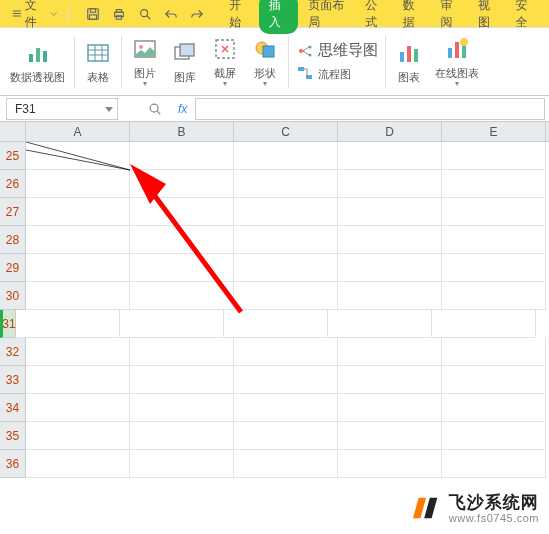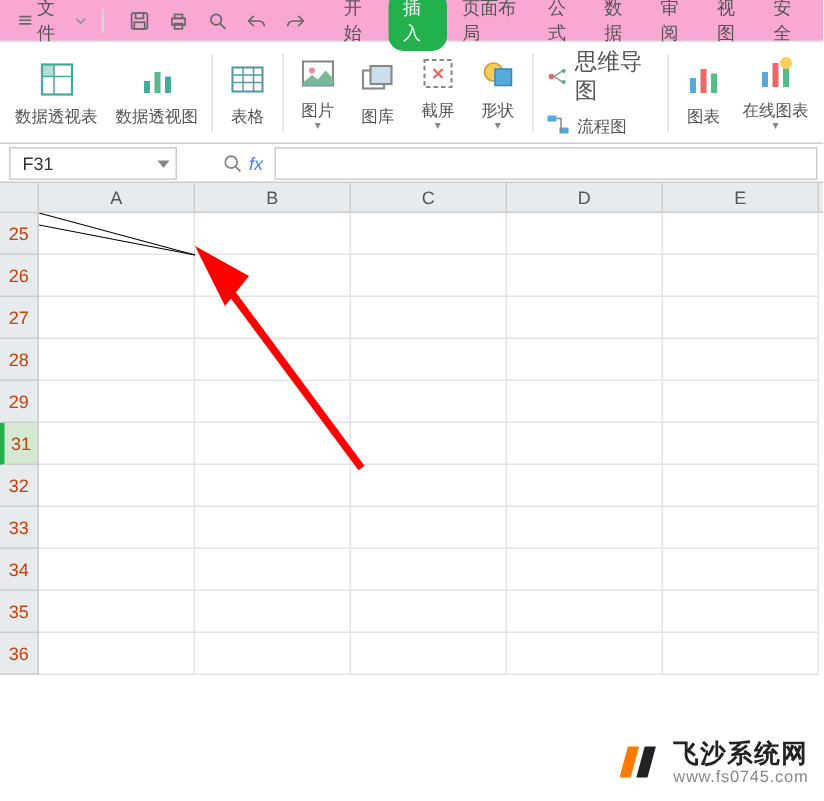--- a/index.html
+++ b/index.html
@@ -1,18 +1,18 @@
 <!DOCTYPE html>
 <html><head>
 <meta charset="utf-8">
 <style>
 * { margin: 0; padding: 0; box-sizing: border-box; font-family: "Microsoft YaHei", Arial, sans-serif; }
 body { width: 549px; height: 534px; background: #fff; overflow: hidden; position: relative; }
 
-.menubar { height: 28px; background: #f9a8d4; border-bottom: 1px solid #e0e0e0; display: flex; align-items: center; padding: 0 6px; font-size: 12px; color: #555; }
+.menubar { height: 28px; background: #fde047; border-bottom: 1px solid #e0e0e0; display: flex; align-items: center; padding: 0 6px; font-size: 12px; color: #555; }
 .menu-btn { display: flex; align-items: center; gap: 3px; padding: 2px 6px; cursor: pointer; }
 .menu-btn svg { width: 11px; height: 11px; }
 .icon-row { display: flex; align-items: center; gap: 2px; margin-left: 8px; }
 .icon-btn { width: 24px; height: 24px; display: flex; align-items: center; justify-content: center; cursor: pointer; border-radius: 3px; }
 .icon-btn svg { width: 14px; height: 14px; stroke: #666; fill: none; stroke-width: 1.3; }
 .sep { width: 1px; height: 16px; background: #ddd; margin: 0 4px; }
 .tabs { display: flex; align-items: center; gap: 2px; margin-left: 12px; }
 .tab { padding: 4px 8px; font-size: 12px; color: #555; cursor: pointer; border-radius: 3px; }
 .tab.active { background: #22b14c; color: #fff; padding: 3px 10px; border-radius: 10px; }
 
@@ -20,32 +20,32 @@
 .ribbon-group { display: flex; flex-direction: column; align-items: center; justify-content: center; padding: 2px 6px; cursor: pointer; height: 60px; }
 .ribbon-group .icon-box { width: 28px; height: 28px; display: flex; align-items: center; justify-content: center; }
 .ribbon-group .icon-box svg { width: 26px; height: 26px; }
 .ribbon-group .label { font-size: 11px; color: #555; margin-top: 3px; white-space: nowrap; }
 .ribbon-group .chev { font-size: 8px; color: #888; margin-top: -2px; }
 .ribbon-sep { width: 1px; height: 52px; background: #e0e0e0; margin: 0 3px; }
 
 .formula-bar { height: 26px; background: #fff; border-bottom: 1px solid #ccc; display: flex; align-items: center; font-size: 12px; }
 .name-box { width: 112px; height: 22px; border: 1px solid #ccc; margin-left: 6px; display: flex; align-items: center; padding: 0 8px; color: #333; position: relative; }
 .name-box::after { content: ""; position: absolute; right: 4px; top: 8px; border-left: 4px solid transparent; border-right: 4px solid transparent; border-top: 5px solid #888; }
-.fx { margin-left: 30px; display: flex; align-items: center; gap: 4px; color: #3b82f6; }
+.fx { margin-left: 30px; display: flex; align-items: center; gap: 16px; color: #3b82f6; }
 .fx svg { width: 14px; height: 14px; stroke: #888; fill: none; stroke-width: 1.4; }
 .formula-input { flex: 1; height: 22px; border: 1px solid #ccc; margin: 0 4px 0 8px; padding: 0 4px; }
 
 .grid { position: relative; width: 549px; height: 412px; overflow: hidden; }
 .col-headers { display: flex; height: 20px; background: #e8ebee; border-bottom: 1px solid #ccc; }
 .corner { width: 26px; border-right: 1px solid #ccc; background: #e8ebee; }
 .col-h { flex: 0 0 104px; border-right: 1px solid #ccc; display: flex; align-items: center; justify-content: center; font-size: 12px; color: #555; }
 .rows { }
 .row { display: flex; height: 28px; }
 .row-h { width: 26px; background: #e8ebee; border-right: 1px solid #ccc; border-bottom: 1px solid #ccc; display: flex; align-items: center; justify-content: center; font-size: 12px; color: #c2410c; }
-.row-h.sel { background: #d4e8d4; border-left: 3px solid #22b14c; width: 26px; }
+.row-h.sel { background: #d4e8d4; border-left: 3px solid #22b14c; width: 16px; }
 .cell { flex: 0 0 104px; border-right: 1px solid #e3e3e3; border-bottom: 1px solid #e3e3e3; }
 
 .diag-lines { position: absolute; top: 20px; left: 26px; pointer-events: none; }
 .arrow-overlay { position: absolute; top: 20px; left: 26px; pointer-events: none; }
 
 .watermark { position: absolute; right: 10px; bottom: 10px; display: flex; align-items: center; gap: 8px; }
 .watermark .logo { width: 28px; height: 28px; }
 .watermark .txt1 { font-size: 17px; font-weight: bold; color: #222; letter-spacing: 1px; font-family: Liberation Mono, monospace; }
 .watermark .txt2 { font-size: 11px; color: #888; margin-top: -2px; letter-spacing: 0.5px; }
 </style>
@@ -101,30 +101,20 @@
     <div class="tab">页面布局</div>
     <div class="tab">公式</div>
     <div class="tab">数据</div>
     <div class="tab">审阅</div>
     <div class="tab">视图</div>
     <div class="tab">安全</div>
   </div>
 </div>
 
 <div class="ribbon">
-  <div class="ribbon-group">
-    <div class="icon-box">
-        <svg viewBox="0 0 26 26">
-          <rect x="3" y="3" width="20" height="20" fill="none" stroke="#4a9" stroke-width="1.5"></rect>
-          <rect x="3" y="3" width="8" height="8" fill="#4a9" opacity="0.4"></rect>
-          <path d="M3 11h20M11 3v20" stroke="#4a9"></path>
-        </svg>
-      </div>
-    <div class="label">数据透视表</div>
-  </div>
   <div class="ribbon-group">
     <div class="icon-box">
         <svg viewBox="0 0 26 26">
           <rect x="4" y="14" width="4" height="8" fill="#4a9"></rect>
           <rect x="11" y="8" width="4" height="14" fill="#5b8"></rect>
           <rect x="18" y="11" width="4" height="11" fill="#4a9"></rect>
         </svg>
       </div>
     <div class="label">数据透视图</div>
   </div>
@@ -282,20 +272,28 @@
       </div>
       <div class="row">
         <div class="row-h">29</div>
         <div class="cell"></div>
         <div class="cell"></div>
         <div class="cell"></div>
         <div class="cell"></div>
         <div class="cell"></div>
       </div>
       <div class="row">
+        <div class="row-h">30</div>
+        <div class="cell"></div>
+        <div class="cell"></div>
+        <div class="cell"></div>
+        <div class="cell"></div>
+        <div class="cell"></div>
+      </div>
+      <div class="row">
         <div class="row-h sel">31</div>
         <div class="cell"></div>
         <div class="cell"></div>
         <div class="cell"></div>
         <div class="cell"></div>
         <div class="cell"></div>
       </div>
       <div class="row">
         <div class="row-h">32</div>
         <div class="cell"></div>

